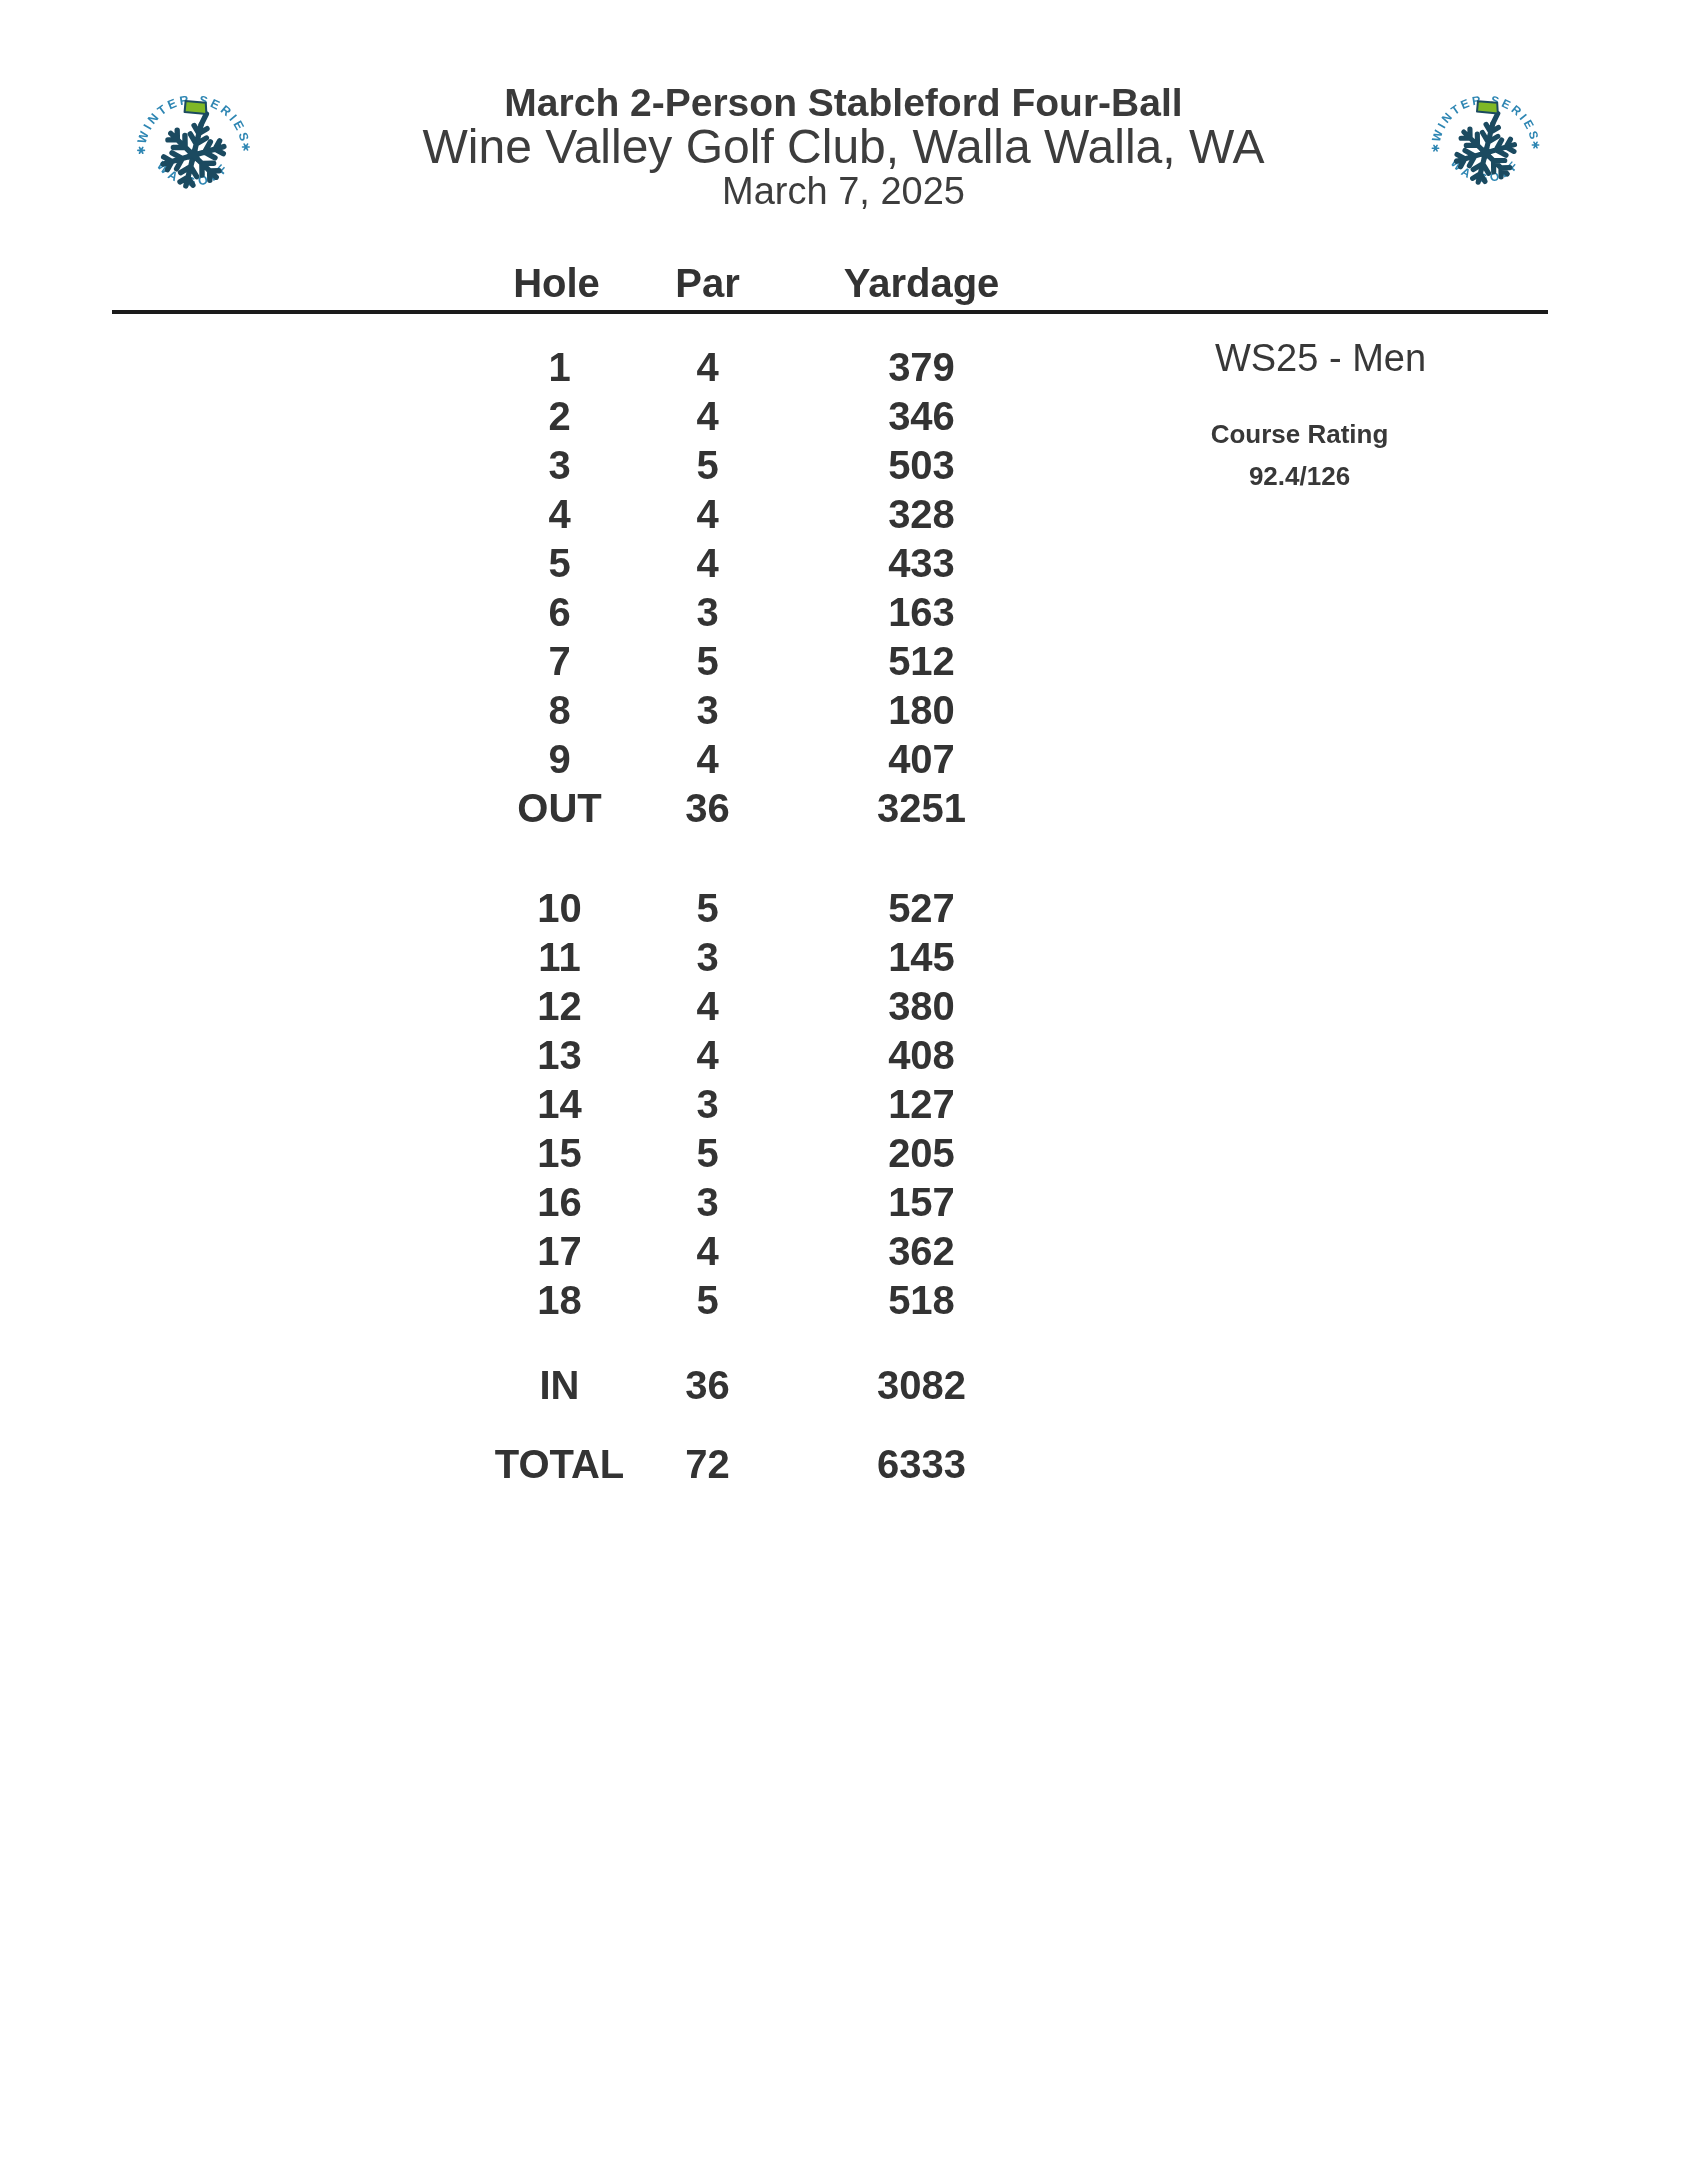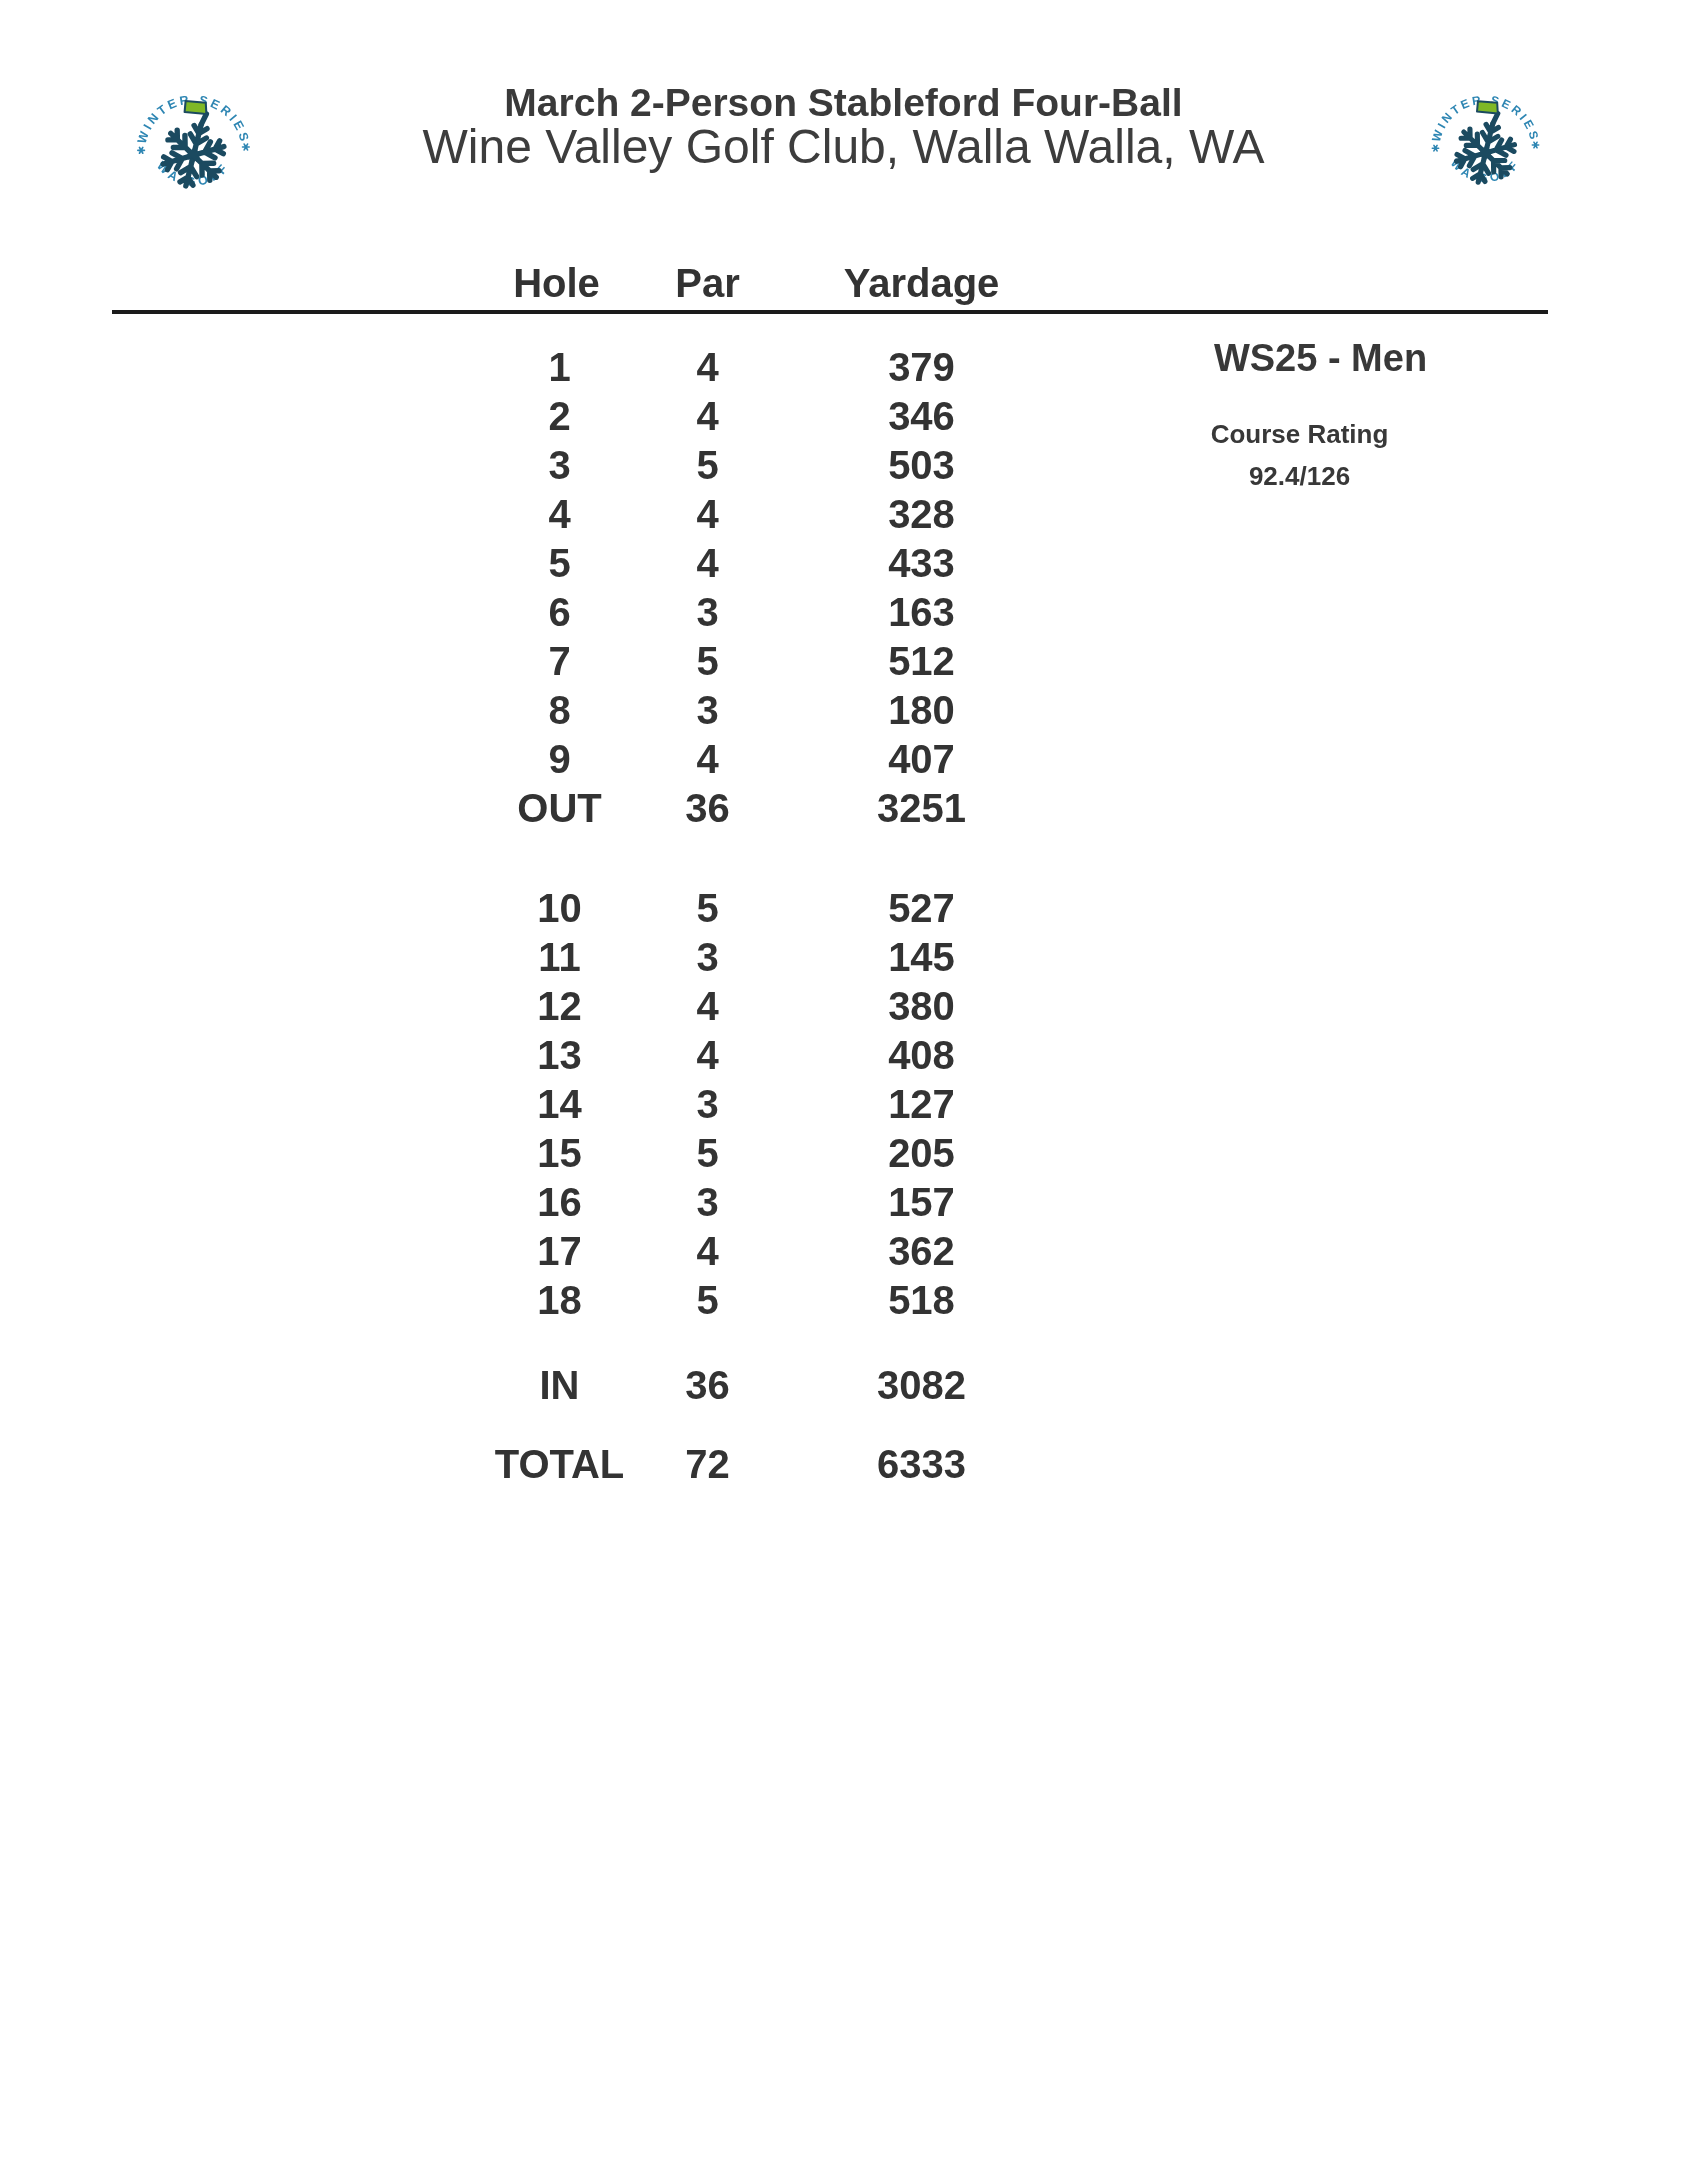--- a/index.html
+++ b/index.html
@@ -76,21 +76,21 @@
   .kind-in    { margin-top: 36px; padding-left: 10px; }
   .kind-total { margin-top: 29.5px; }
 
   
   .division {
     position: absolute;
     left: 1152px; top: 339px;
     width: 337px;
     text-align: center;
     font-size: 38px;
-    font-weight: 700;
+    font-weight: 400;
     line-height: 39px;
     color: #383838;
   }
   .course-rating {
     position: absolute;
     left: 1152px; top: 413px;
     width: 295px;
     text-align: center;
     font-size: 26px;
     font-weight: 700;
@@ -193,20 +193,21 @@
           <path d="M0,-38 L3,-52"></path>
         </g>
         <polygon points="3,-52 -23,-48 -25,-61 -1,-65" fill="#7fb827" stroke="#1b4a60" stroke-width="2.5" stroke-linejoin="round"></polygon>
       </g>
     </svg>
   </div>
 
   <div class="title-block">
     <div class="doc-title">March 2-Person Stableford Four-Ball</div>
     <div class="doc-subtitle">Wine Valley Golf Club, Walla Walla, WA</div>
+    <div class="doc-date">March 7, 2025</div>
   </div>
 
   <div class="score-area">
     <div class="table-header">
       <div class="th th-hole">Hole</div>
       <div class="th th-par">Par</div>
       <div class="th th-yardage">Yardage</div>
     </div>
     <div class="rule"></div>
     <div class="rows" id="rows">

